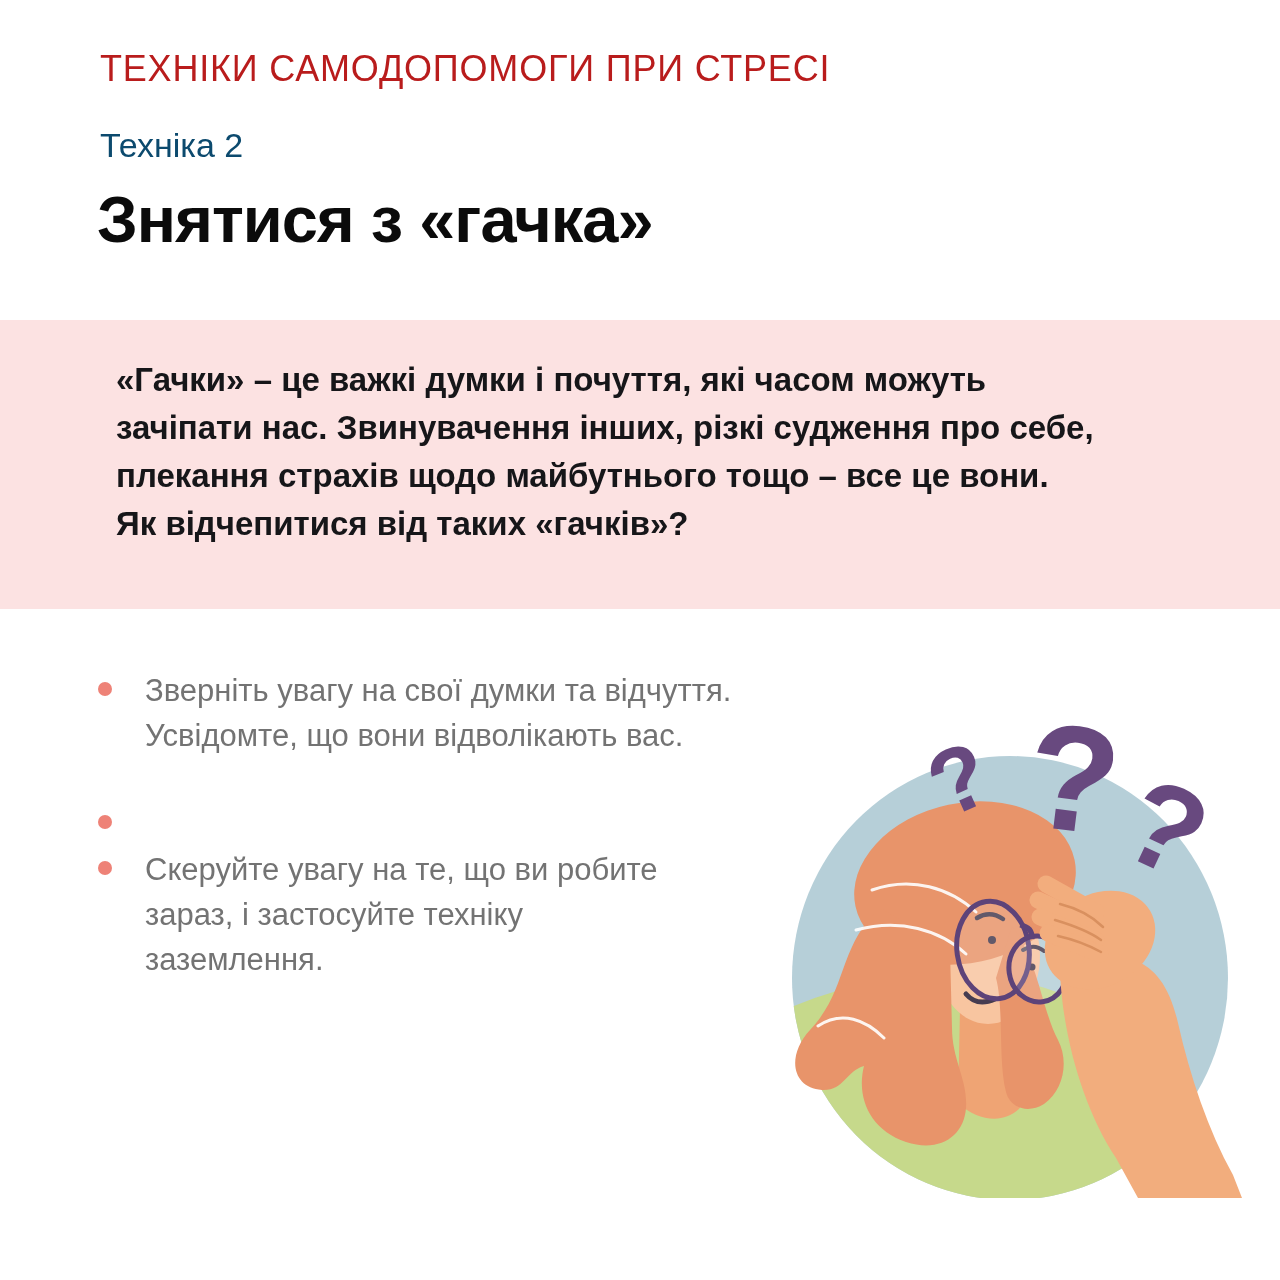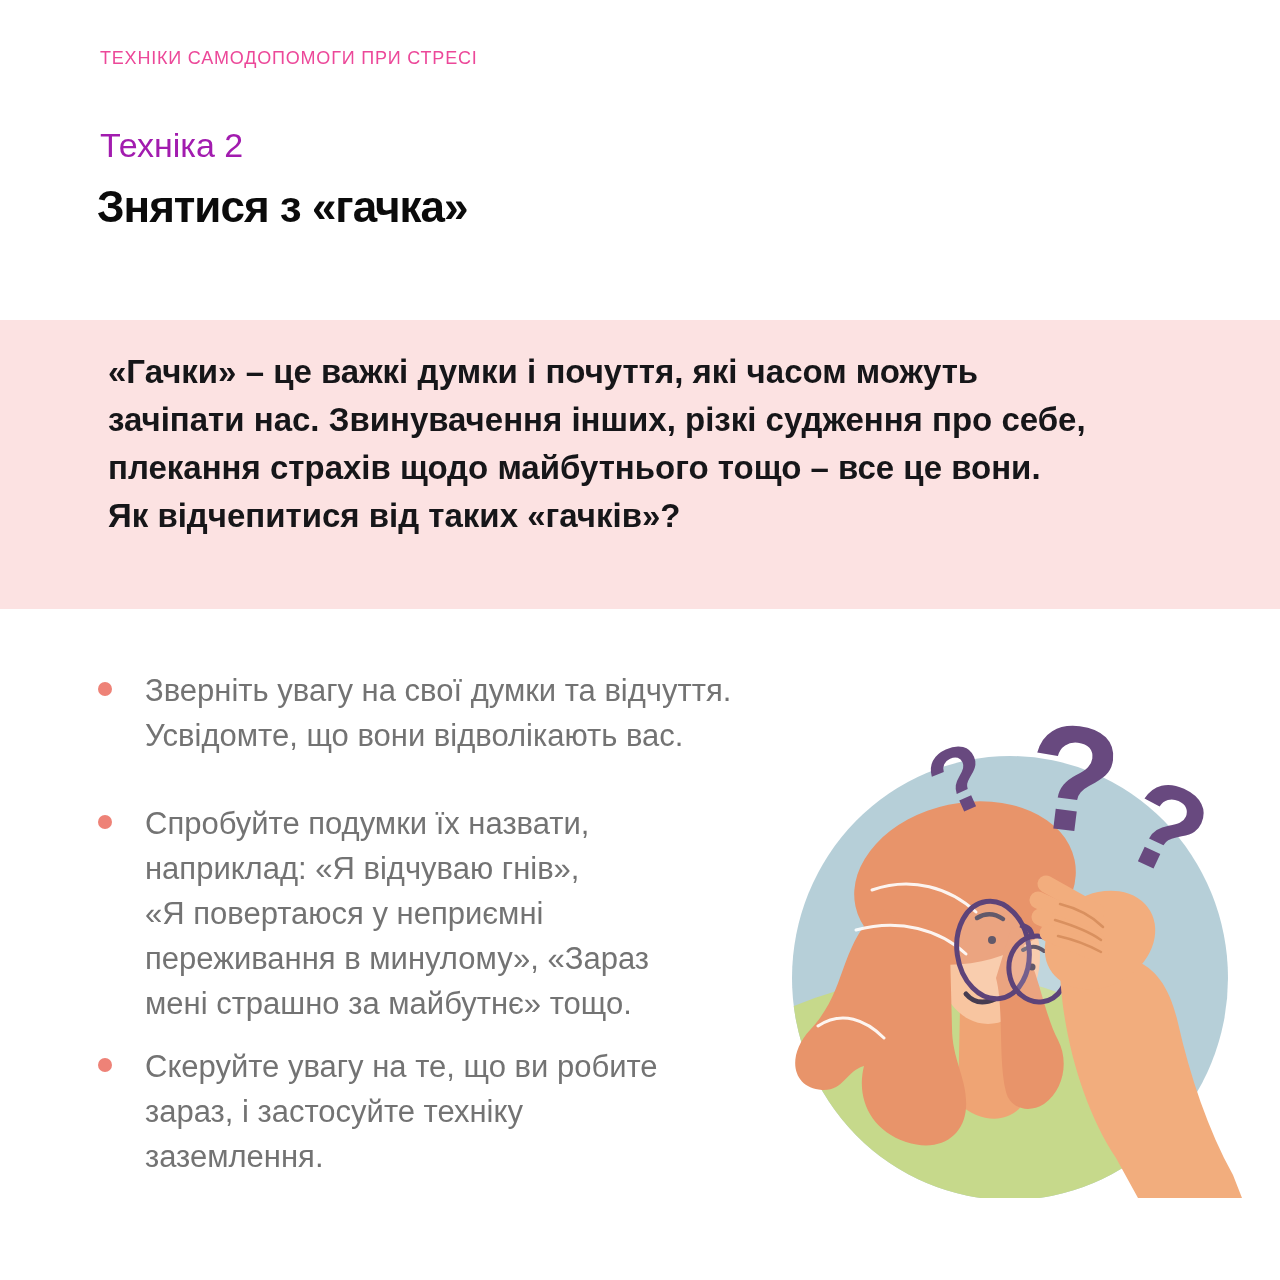--- a/index.html
+++ b/index.html
@@ -1,29 +1,29 @@
 <!DOCTYPE html>
 <html><head>
 <meta charset="utf-8">
 <style>
   html,body{margin:0;padding:0;background:#fff;}
   .canvas{position:relative;width:1280px;height:1280px;background:#ffffff;overflow:hidden;
           font-family:"Liberation Sans",sans-serif;color:#111;}
   .abs{position:absolute;}
-  .kicker{left:100px;top:48px;font-size:18px;font-weight:500;color:#ec4899;letter-spacing:.8px;white-space:nowrap;}
-  .technique{left:100px;top:126px;font-size:34px;font-weight:500;color:#a21caf;}
-  .title{left:97px;top:182px;font-size:44px;font-weight:800;color:#0b0b0b;letter-spacing:-1px;white-space:nowrap;}
+  .kicker{left:100px;top:48px;font-size:36px;font-weight:500;color:#b91c1c;letter-spacing:.8px;white-space:nowrap;}
+  .technique{left:100px;top:126px;font-size:34px;font-weight:500;color:#0c4a6e;}
+  .title{left:97px;top:182px;font-size:65px;font-weight:800;color:#0b0b0b;letter-spacing:-1px;white-space:nowrap;}
   .logo{left:1000px;top:44px;width:210px;height:130px;}
   .logo .trident{position:absolute;left:2px;top:4px;}
   .logo .bar{position:absolute;left:48px;top:8px;width:5px;height:112px;display:flex;flex-direction:column;}
   .logo .bar .b{flex:1;}
   .logo .name{position:absolute;left:62px;top:4px;font-size:24px;line-height:28px;font-weight:700;
               color:#2a2a2a;white-space:pre-line;transform:scaleX(.85);transform-origin:left top;letter-spacing:-.3px;}
   .introbox{left:0;top:320px;width:1280px;height:289px;background:#fce2e2;}
-  .introbox p{position:absolute;left:100px;top:20px;margin:8px;font-size:33px;line-height:48px;
+  .introbox p{position:absolute;left:100px;top:20px;margin:16px;font-size:33px;line-height:48px;
               font-weight:600;color:#161619;white-space:pre-line;}
   .bullets{left:98px;top:668px;width:720px;list-style:none;margin:0;padding:0;}
   .bullets li{display:flex;align-items:flex-start;}
   .bullets li.gap1{margin-bottom:43px;}
   .bullets li.gap2{margin-bottom:18px;}
   .dot{width:14px;height:14px;border-radius:50%;background:#ee8277;flex:0 0 auto;margin:14px 33px 0 0;}
   .btext{font-size:31px;line-height:45px;font-weight:500;color:#737373;white-space:pre-line;}
   .illus{left:760px;top:678px;width:520px;height:520px;}
   .qmark{font-family:"Liberation Sans",sans-serif;font-weight:bold;}
 </style>
@@ -46,25 +46,20 @@
   </div>
 
   <ul class="abs bullets">
     <li class="gap1">
       <span class="dot"></span>
       <span class="btext">Зверніть увагу на свої думки та відчуття.
 Усвідомте, що вони відволікають вас.</span>
     </li>
     <li class="gap2">
       <span class="dot"></span>
-      <span class="btext">Спробуйте подумки їх назвати,
-наприклад: «Я відчуваю гнів»,
-«Я повертаюся у неприємні
-переживання в минулому», «Зараз
-мені страшно за майбутнє» тощо.</span>
     </li>
     <li>
       <span class="dot"></span>
       <span class="btext">Скеруйте увагу на те, що ви робите
 зараз, і застосуйте техніку
 заземлення.</span>
     </li>
   </ul>
 
   <svg class="abs illus" width="520" height="520" viewBox="0 0 520 520">

